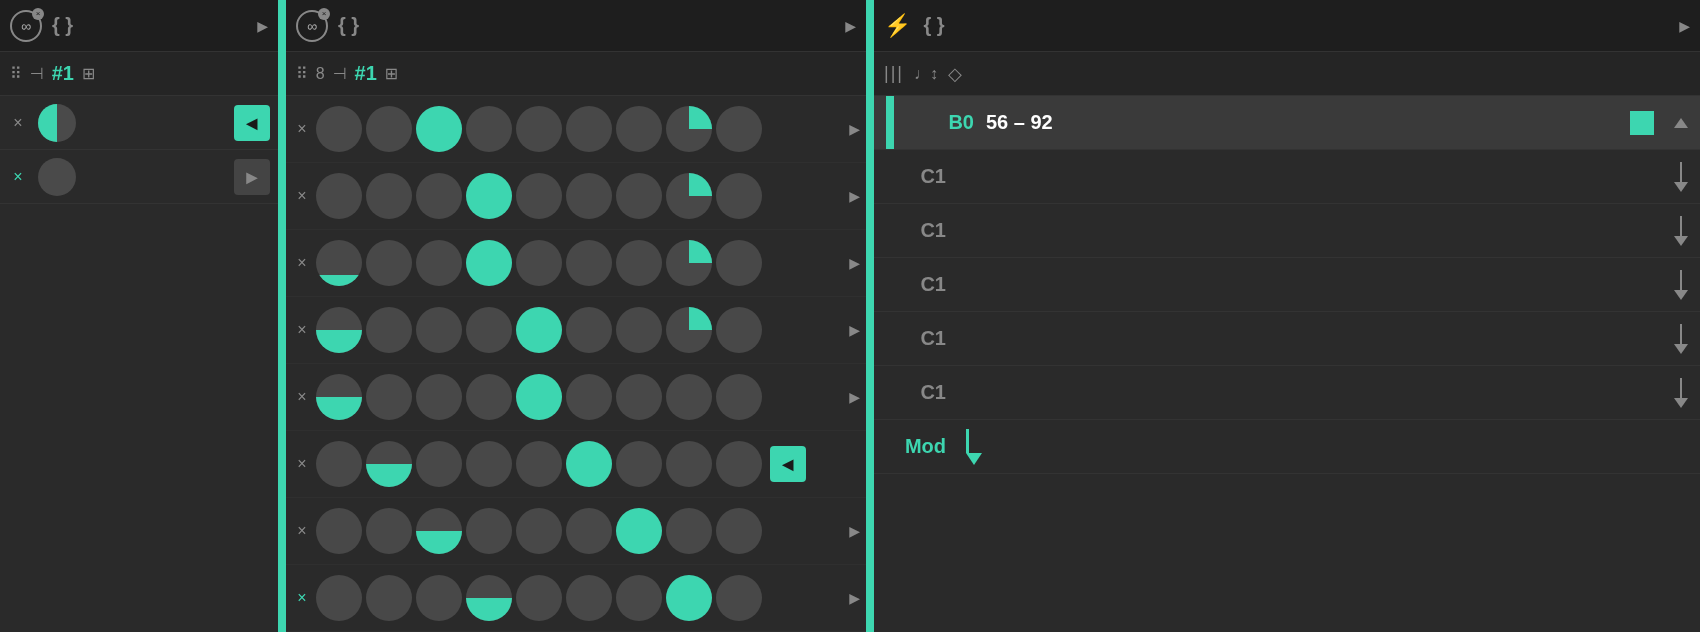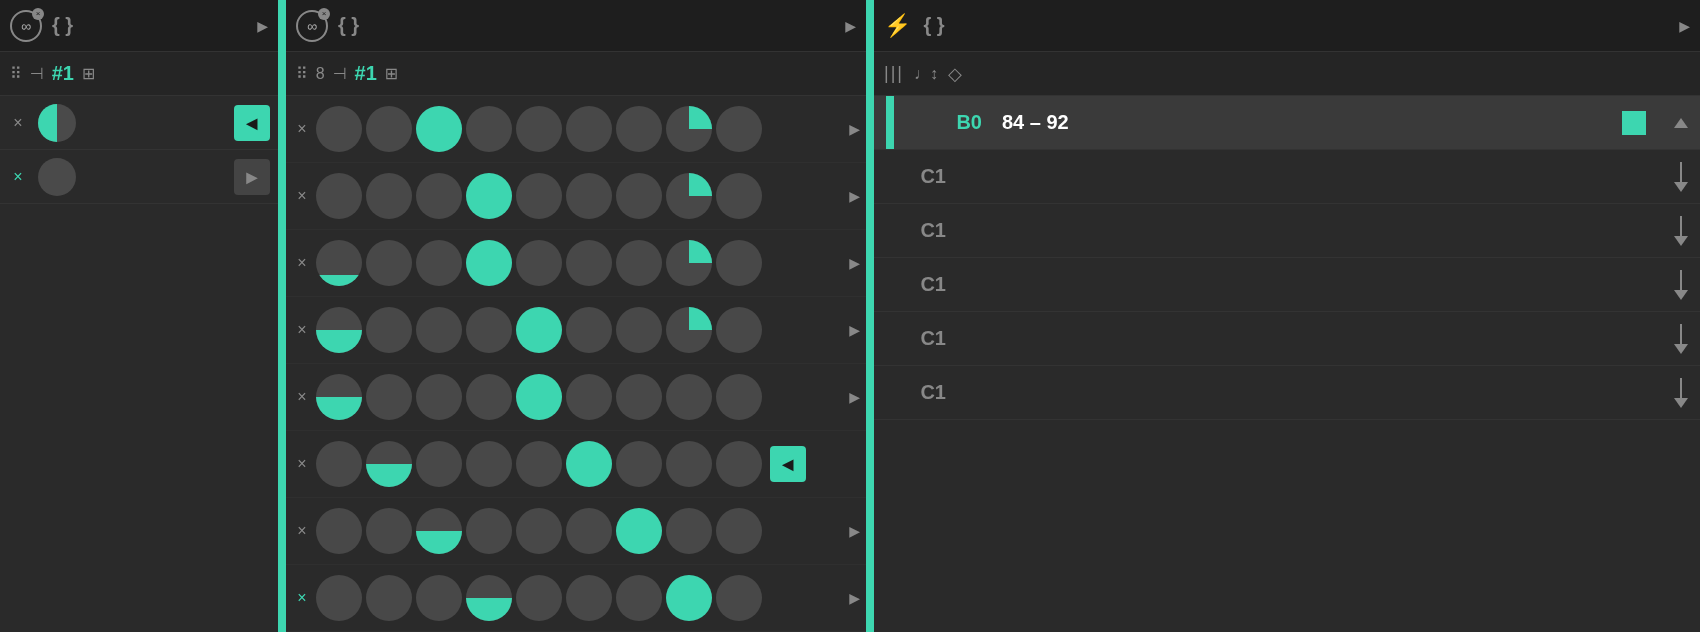--- a/index.html
+++ b/index.html
@@ -202,21 +202,21 @@
       gap: 4px;
     }
 
     
     .right-row {
       display: flex;
       align-items: center;
       height: 54px;
       border-bottom: 1px solid #333;
       padding: 0 12px;
-      gap: 20px;
+      gap: 12px;
     }
 
     .right-row.active {
       background: #3a3a3a;
     }
 
     .right-label {
       width: 60px;
       text-align: right;
       font-size: 20px;
@@ -495,21 +495,21 @@
   </div>
   <div class="right-sub-header">
     <span style="color:#888; font-size:18px; letter-spacing:2px;">|||</span>
     <span style="color:#888; font-size:16px;">♩↕</span>
     <span style="color:#888; font-size:18px;">◇</span>
   </div>
 
   <div class="right-row active">
     <div style="width:8px; height:100%; background:#3dd6b0; margin-right:8px; flex-shrink:0;"></div>
     <span class="right-label teal">B0</span>
-    <span class="range-text">84 – 92</span>
+    <span class="range-text">56 – 92</span>
     <div class="gap-spacer"></div>
     <div class="teal-square"></div>
     <div style="margin-left:8px; display:flex; flex-direction:column; align-items:center; justify-content:center;">
       <div style="width:0;height:0;border-left:7px solid transparent;border-right:7px solid transparent;border-bottom:10px solid #888;"></div>
     </div>
   </div>
 
   <div class="right-row">
     <span class="right-label gray">C1</span>
     <div class="gap-spacer"></div>
@@ -549,14 +549,22 @@
   <div class="right-row">
     <span class="right-label gray">C1</span>
     <div class="gap-spacer"></div>
     <div style="display:flex; flex-direction:column; align-items:center;">
       <div style="width:2px;height:20px;background:#888;"></div>
       <div style="width:0;height:0;border-left:7px solid transparent;border-right:7px solid transparent;border-top:10px solid #888;"></div>
     </div>
   </div>
 
 
+  <div class="right-row">
+    <span class="right-label teal">Mod</span>
+    <div style="margin-left:8px;">
+      <div style="width:3px;height:24px;background:#3dd6b0;"></div>
+      <div style="width:0;height:0;border-left:8px solid transparent;border-right:8px solid transparent;border-top:12px solid #3dd6b0;"></div>
+    </div>
+    <div class="gap-spacer"></div>
+  </div>
 
 </div>
 
 </body></html>

